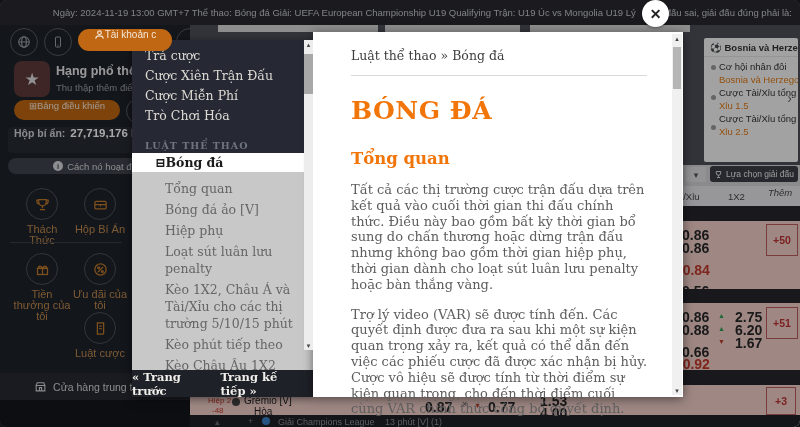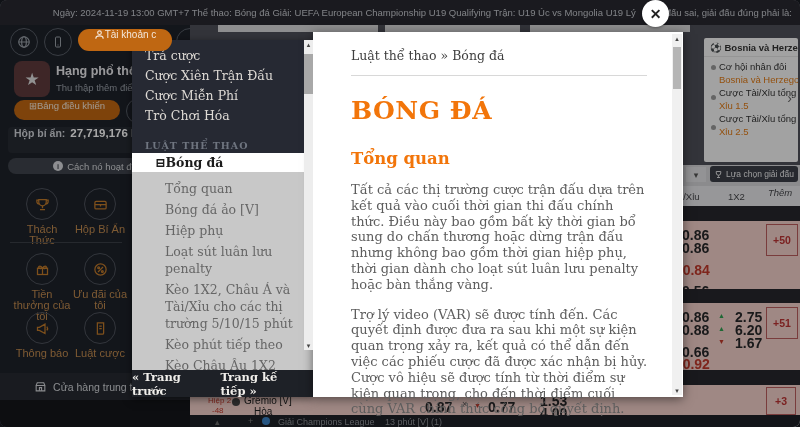--- a/index.html
+++ b/index.html
@@ -172,29 +172,20 @@
       <div class="gridcirc">
           <svg width="15" height="15" viewBox="0 0 24 24" fill="none" stroke="currentColor" stroke-width="2">
             <circle cx="12" cy="12" r="9"></circle>
             <path d="M8 16L16 8"></path>
             <circle cx="9" cy="9" r="1.4"></circle>
             <circle cx="15" cy="15" r="1.4"></circle>
           </svg>
         </div>
       <div class="gridlbl">Ưu đãi của tôi</div>
     </div>
-    <div class="abs" style="left:13px;top:287px;width:58px;text-align:center;">
-      <div class="gridcirc">
-          <svg width="15" height="15" viewBox="0 0 24 24" fill="none" stroke="currentColor" stroke-width="2">
-            <path d="M4 10v5h3l9 5V5l-9 5H4z"></path>
-            <path d="M19 9a5 5 0 0 1 0 6"></path>
-          </svg>
-        </div>
-      <div class="gridlbl">Thông báo</div>
-    </div>
     <div class="abs" style="left:71px;top:287px;width:58px;text-align:center;">
       <div class="gridcirc">
           <svg width="15" height="15" viewBox="0 0 24 24" fill="none" stroke="currentColor" stroke-width="2">
             <path d="M7 3h10v16a2 2 0 0 1-2 2H7z"></path>
             <path d="M10 8h4M10 12h4"></path>
           </svg>
         </div>
       <div class="gridlbl">Luật cược</div>
     </div>
 

